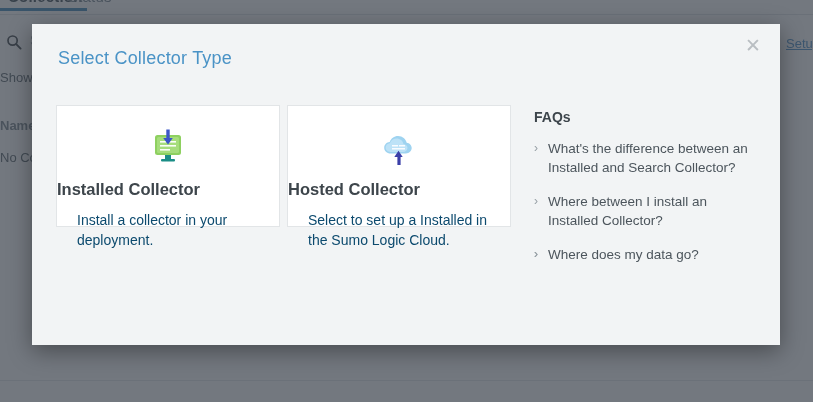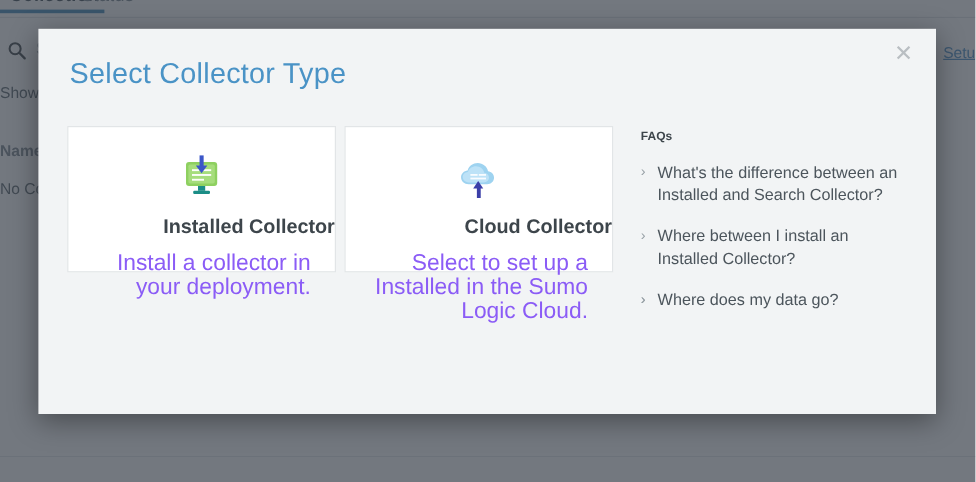--- a/index.html
+++ b/index.html
@@ -161,21 +161,21 @@
     font-size: 19px;
     line-height: 22px;
     text-align: center;
     cursor: pointer;
     user-select: none;
   }
   .modal-title {
     position: absolute;
     left: 26px;
     top: 24px;
-    font-size: 24px;
+    font-size: 18px;
     font-weight: 400;
     color: #4a93c6;
     letter-spacing: .2px;
   }
 
   .modal-body {
     position: absolute;
     left: 0;
     top: 81px;
     right: 0;
@@ -189,21 +189,21 @@
     top: 0;
     display: flex;
     gap: 7px;
   }
   .card {
     width: 224px;
     height: 122px;
     background: #ffffff;
     border: 1px solid #e2e5e7;
     box-sizing: border-box;
-    text-align: right;
+    text-align: left;
     cursor: pointer;
     position: relative;
   }
   .card-icon {
     position: absolute;
     left: 0;
     right: 0;
     top: 22px;
     height: 44px;
     display: flex;
@@ -217,34 +217,34 @@
     top: 74px;
     font-size: 16.5px;
     font-weight: 700;
     color: #3d454b;
   }
   .card-desc {
     position: absolute;
     left: 20px;
     right: 20px;
     top: 104px;
-    font-size: 19px;
-    color: #8b5cf6;
+    font-size: 14px;
+    color: #0c4a6e;
     line-height: 20px;
   }
 
   
   .faqs {
     position: absolute;
     left: 502px;
     top: 4px;
     width: 226px;
   }
   .faqs-title {
-    font-size: 10px;
+    font-size: 14px;
     font-weight: 600;
     color: #3d454b;
     margin-bottom: 14px;
   }
   .faq-item {
     position: relative;
     padding-left: 14px;
     margin-bottom: 15px;
     font-size: 13.5px;
     line-height: 19px;
@@ -337,21 +337,21 @@
               <path d="M13.5 23c-2.8 0-4.9-2-4.9-4.4 0-2.3 1.9-4.2 4.3-4.3.9-2.8 3.6-4.7 6.7-4.7 3.4 0 6.3 2.3 6.9 5.3 2.2.2 4 2 4 4.1 0 2.3-2 4-4.5 4z" fill="#bde2f7"></path>
               <rect x="15" y="16" width="6" height="1.5" fill="#ffffff" opacity="0.9"></rect>
               <rect x="22" y="16" width="6" height="1.5" fill="#ffffff" opacity="0.9"></rect>
               <rect x="15" y="19" width="13" height="1.5" fill="#ffffff" opacity="0.9"></rect>
               <g>
                 <rect x="20.4" y="26.5" width="3.2" height="9.5" fill="#3b3fa8"></rect>
                 <polygon points="17.3,28 25.7,28 21.5,21.8" fill="#3b3fa8"></polygon>
               </g>
             </svg>
           </div>
-          <div class="card-title">Cloud Collector</div>
+          <div class="card-title">Hosted Collector</div>
           <div class="card-desc">Select to set up a Installed in the Sumo Logic Cloud.</div>
         </div>
       </div>
 
       <div class="faqs">
         <div class="faqs-title">FAQs</div>
 
         <div class="faq-item">
           <span class="faq-chevron">›</span>
           <span>What's the difference between an Installed and Search Collector?</span>

